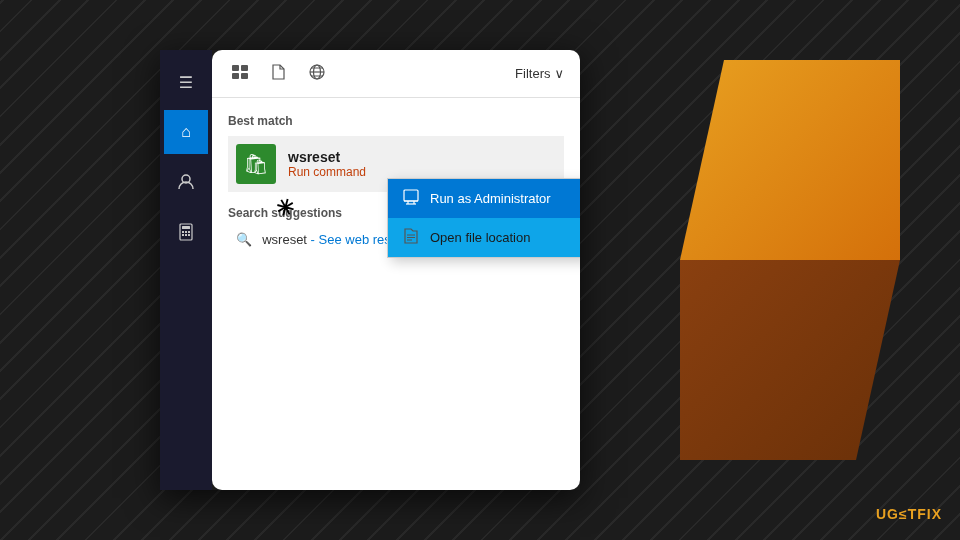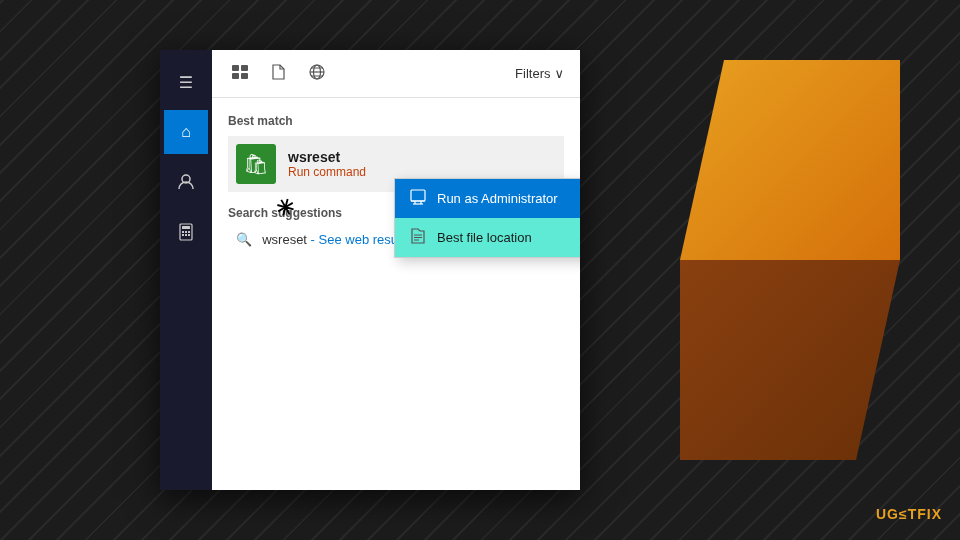--- a/index.html
+++ b/index.html
@@ -113,20 +113,21 @@
       background: #0078d4;
       color: white;
     }
 
     
     .main-panel {
       flex: 1;
       background: #ffffff;
       display: flex;
       flex-direction: column;
+      border-radius: 10px;
     }
 
     
     .top-bar {
       height: 48px;
       display: flex;
       align-items: center;
       padding: 0 16px;
       gap: 16px;
       border-bottom: 1px solid #e0e0e0;
@@ -234,24 +235,24 @@
 
     .suggestion-arrow {
       margin-left: auto;
       color: #999;
       font-size: 12px;
     }
 
     
     .context-menu {
       position: absolute;
-      left: 182px;
+      left: 175px;
       top: 80px;
       width: 200px;
-      background: #5eead4;
+      background: #0ea5e9;
       border: 1px solid #ccc;
       box-shadow: 4px 4px 12px rgba(0,0,0,0.2);
       z-index: 100;
     }
 
     .context-menu-item {
       display: flex;
       align-items: center;
       padding: 10px 14px;
       gap: 10px;
@@ -393,21 +394,21 @@
         </div>
         <div class="context-menu-item">
           <span class="context-menu-icon">
             <svg width="14" height="16" viewBox="0 0 14 16" fill="none">
               <path d="M1 1h6l2 2h4v12H1V1z" stroke="#555" stroke-width="1.2"></path>
               <line x1="3" y1="7" x2="11" y2="7" stroke="#555" stroke-width="1"></line>
               <line x1="3" y1="9.5" x2="11" y2="9.5" stroke="#555" stroke-width="1"></line>
               <line x1="3" y1="12" x2="8" y2="12" stroke="#555" stroke-width="1"></line>
             </svg>
           </span>
-          <span>Best file location</span>
+          <span>Open file location</span>
         </div>
       </div>
 
     </div>
   </div>
 </div>
 
 <div class="cursor-star">✳</div>
 
 </body></html>

